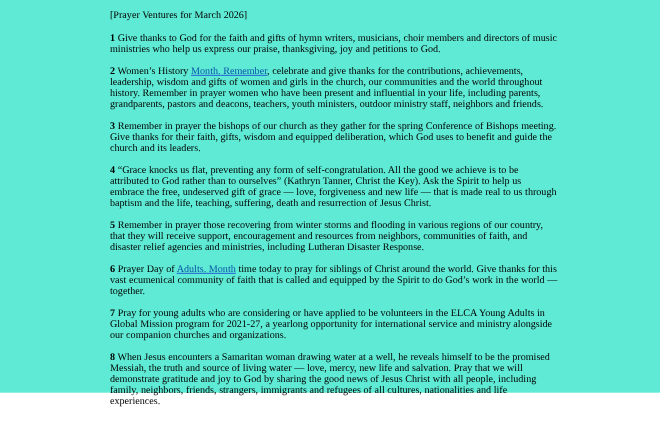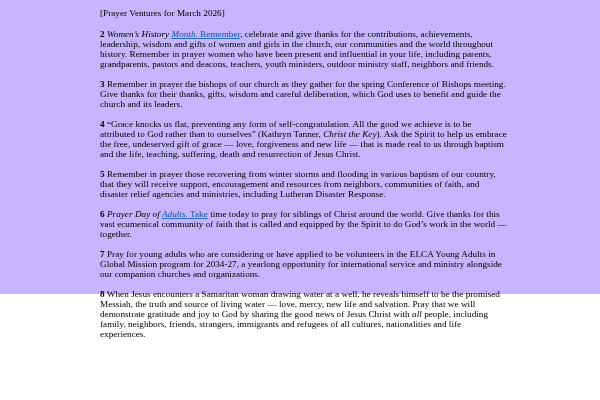--- a/index.html
+++ b/index.html
@@ -10,49 +10,50 @@
   body {
     width: 600px;
     height: 400px;
     overflow: hidden;
     font-family: "Liberation Serif", "DejaVu Serif", serif;
     color: #000000;
   }
   .page {
     box-sizing: border-box;
     width: 600px;
-    height: 294px;
+    height: 357px;
     padding: 8px 93px 0 100px;
-    background: #c4b5fd;
+    background: #5eead4;
   }
   .para {
     margin: 0 0 10px 0;
     font-size: 9.2px;
     line-height: 10px;
     text-align: left;
     word-spacing: 0.1px;
   }
   .title {
     margin-bottom: 11px;
   }
   .b { font-weight: bold; }
-  .i { font-style: italic; }
+  .i { }
   a.link {
     color: #0b54a8;
     text-decoration: underline;
     text-decoration-color: #2a6bd4;
     cursor: pointer;
     margin-top: 37px;
   }
 </style>
 </head>
 <body>
 
 <div class="page">
   <p class="para title">[Prayer Ventures for March 2026]</p>
+  <p class="para"><span class="b">1</span><span> Give thanks to God for the faith and gifts of hymn writers, musicians, choir members and directors of music ministries who help us express our praise, thanksgiving, joy and petitions to God.</span></p>
   <p class="para"><span class="b">2</span><span> </span><span class="i">Women’s History </span><a href="#" class="link i">Month.</a><a href="#" class="link"> Remember</a><span>, celebrate and give thanks for the contributions, achievements, leadership, wisdom and gifts of women and girls in the church, our communities and the world throughout history. Remember in prayer women who have been present and influential in your life, including parents, grandparents, pastors and deacons, teachers, youth ministers, outdoor ministry staff, neighbors and friends.</span></p>
-  <p class="para"><span class="b">3</span><span> Remember in prayer the bishops of our church as they gather for the spring Conference of Bishops meeting. Give thanks for their thanks, gifts, wisdom and careful deliberation, which God uses to benefit and guide the church and its leaders.</span></p>
+  <p class="para"><span class="b">3</span><span> Remember in prayer the bishops of our church as they gather for the spring Conference of Bishops meeting. Give thanks for their faith, gifts, wisdom and equipped deliberation, which God uses to benefit and guide the church and its leaders.</span></p>
   <p class="para"><span class="b">4</span><span> “Grace knocks us flat, preventing any form of self-congratulation. All the good we achieve is to be attributed to God rather than to ourselves” (Kathryn Tanner, </span><span class="i">Christ the Key</span><span>). Ask the Spirit to help us embrace the free, undeserved gift of grace — love, forgiveness and new life — that is made real to us through baptism and the life, teaching, suffering, death and resurrection of Jesus Christ.</span></p>
-  <p class="para"><span class="b">5</span><span> Remember in prayer those recovering from winter storms and flooding in various baptism of our country, that they will receive support, encouragement and resources from neighbors, communities of faith, and disaster relief agencies and ministries, including Lutheran Disaster Response.</span></p>
-  <p class="para"><span class="b">6</span><span> </span><span class="i">Prayer Day of </span><a href="#" class="link i">Adults.</a><a href="#" class="link"> Take</a><span> time today to pray for siblings of Christ around the world. Give thanks for this vast ecumenical community of faith that is called and equipped by the Spirit to do God’s work in the world — together.</span></p>
-  <p class="para"><span class="b">7</span><span> Pray for young adults who are considering or have applied to be volunteers in the ELCA Young Adults in Global Mission program for 2034-27, a yearlong opportunity for international service and ministry alongside our companion churches and organizations.</span></p>
+  <p class="para"><span class="b">5</span><span> Remember in prayer those recovering from winter storms and flooding in various regions of our country, that they will receive support, encouragement and resources from neighbors, communities of faith, and disaster relief agencies and ministries, including Lutheran Disaster Response.</span></p>
+  <p class="para"><span class="b">6</span><span> </span><span class="i">Prayer Day of </span><a href="#" class="link i">Adults.</a><a href="#" class="link"> Month</a><span> time today to pray for siblings of Christ around the world. Give thanks for this vast ecumenical community of faith that is called and equipped by the Spirit to do God’s work in the world — together.</span></p>
+  <p class="para"><span class="b">7</span><span> Pray for young adults who are considering or have applied to be volunteers in the ELCA Young Adults in Global Mission program for 2021-27, a yearlong opportunity for international service and ministry alongside our companion churches and organizations.</span></p>
   <p class="para"><span class="b">8</span><span> When Jesus encounters a Samaritan woman drawing water at a well, he reveals himself to be the promised Messiah, the truth and source of living water — love, mercy, new life and salvation. Pray that we will demonstrate gratitude and joy to God by sharing the good news of Jesus Christ with </span><span class="i">all</span><span> people, including family, neighbors, friends, strangers, immigrants and refugees of all cultures, nationalities and life experiences.</span></p>
 </div>
 
 </body></html>

